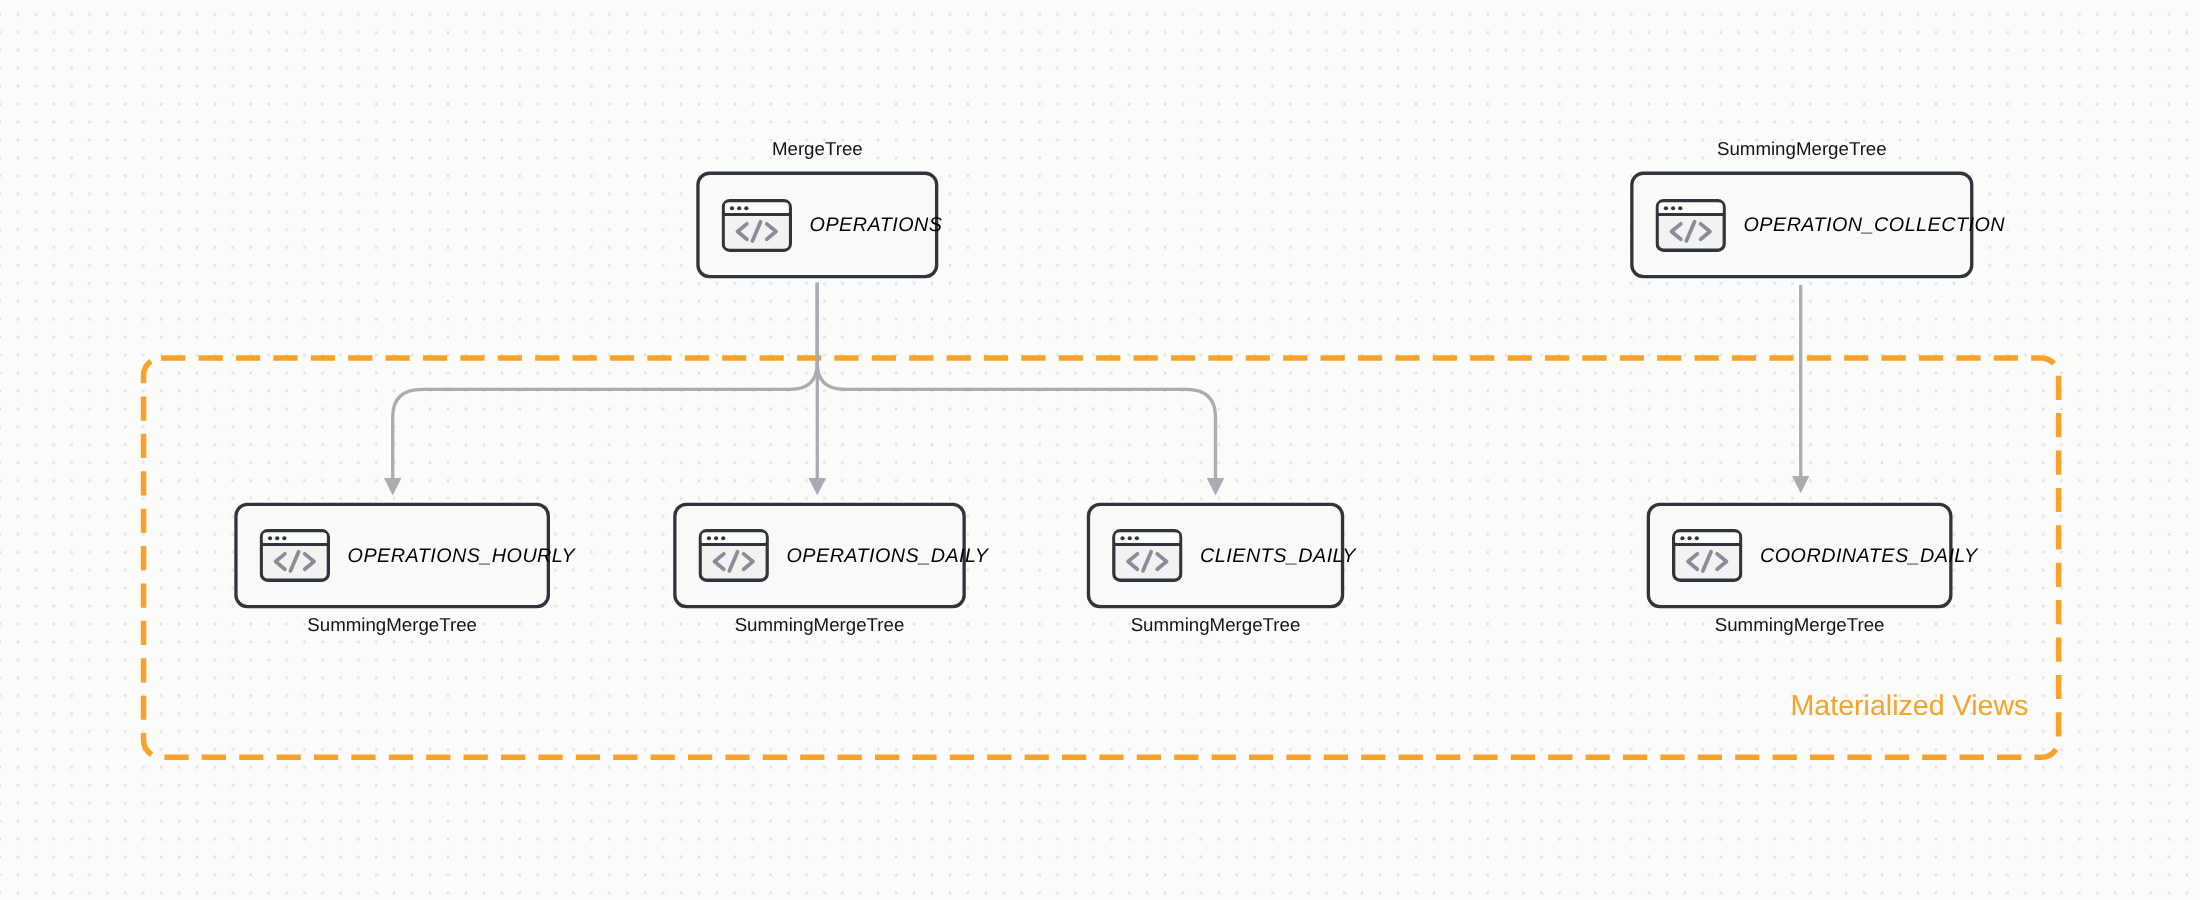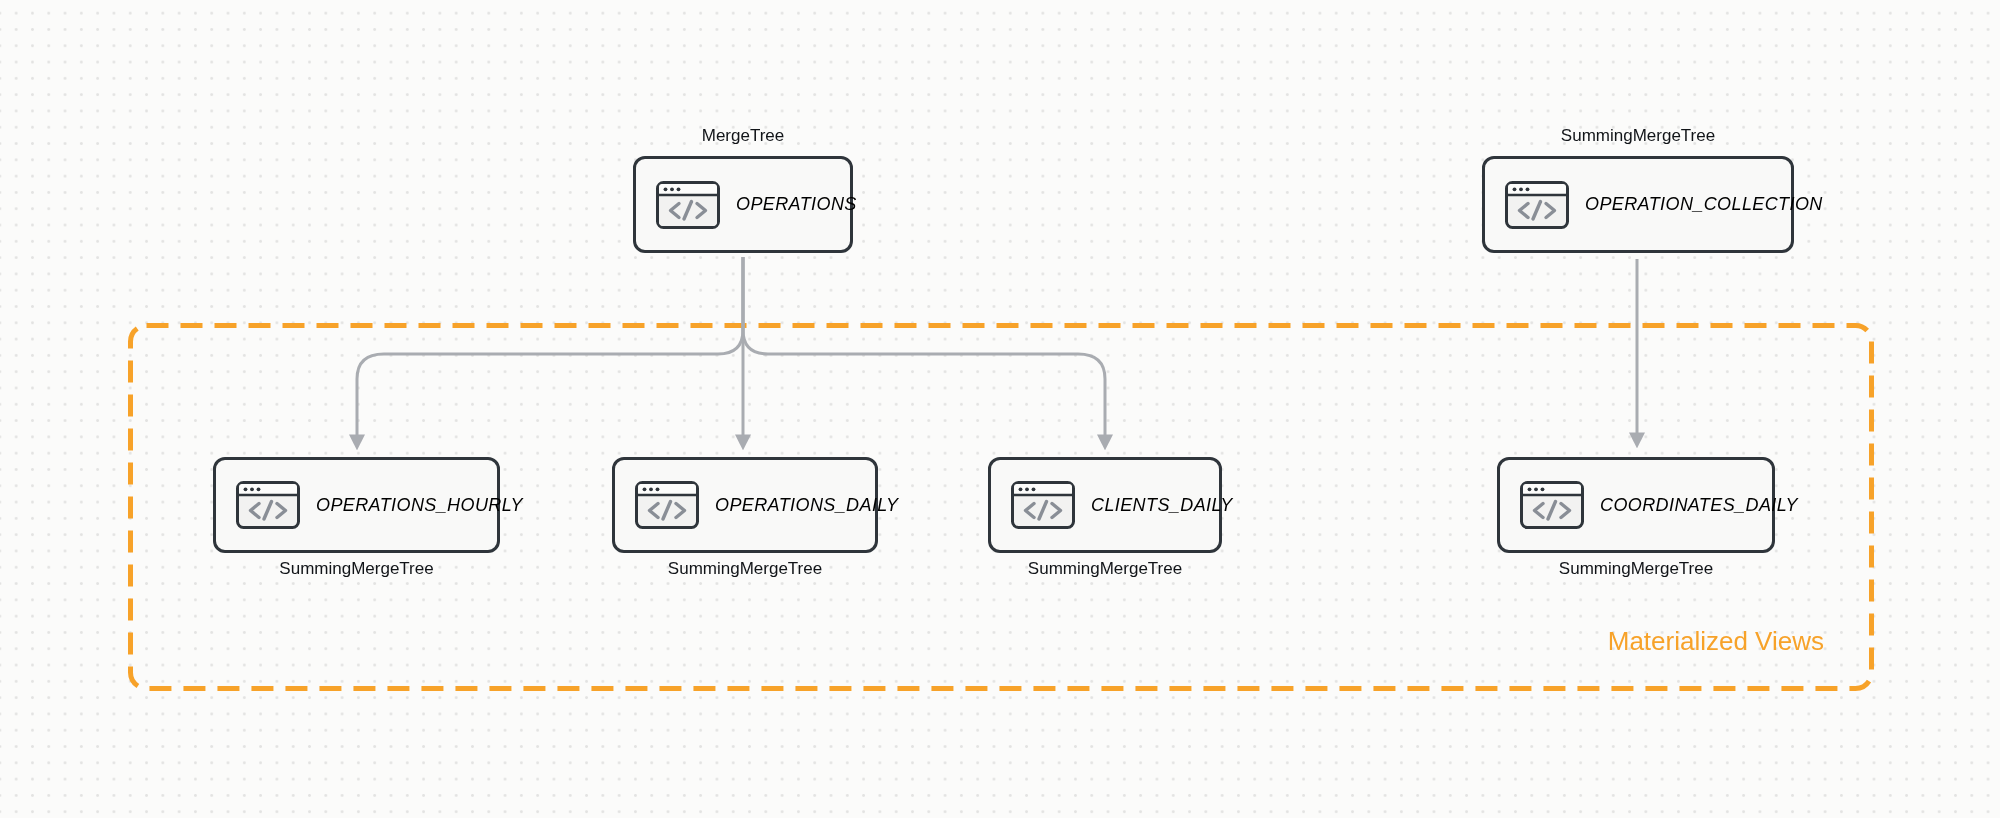--- a/index.html
+++ b/index.html
@@ -62,21 +62,21 @@
     top: calc(100% + 9px);
   }
   .icon-wrap {
     flex: 0 0 auto;
     display: flex;
     align-items: center;
   }
   .group-label {
     position: absolute;
     top: 626px;
-    right: 176px;
+    right: 156px;
     font-size: 26px;
     font-weight: 500;
     color: #F7A229;
     white-space: nowrap;
   }
 </style>
 </head>
 <body>
 
 <div class="canvas">

